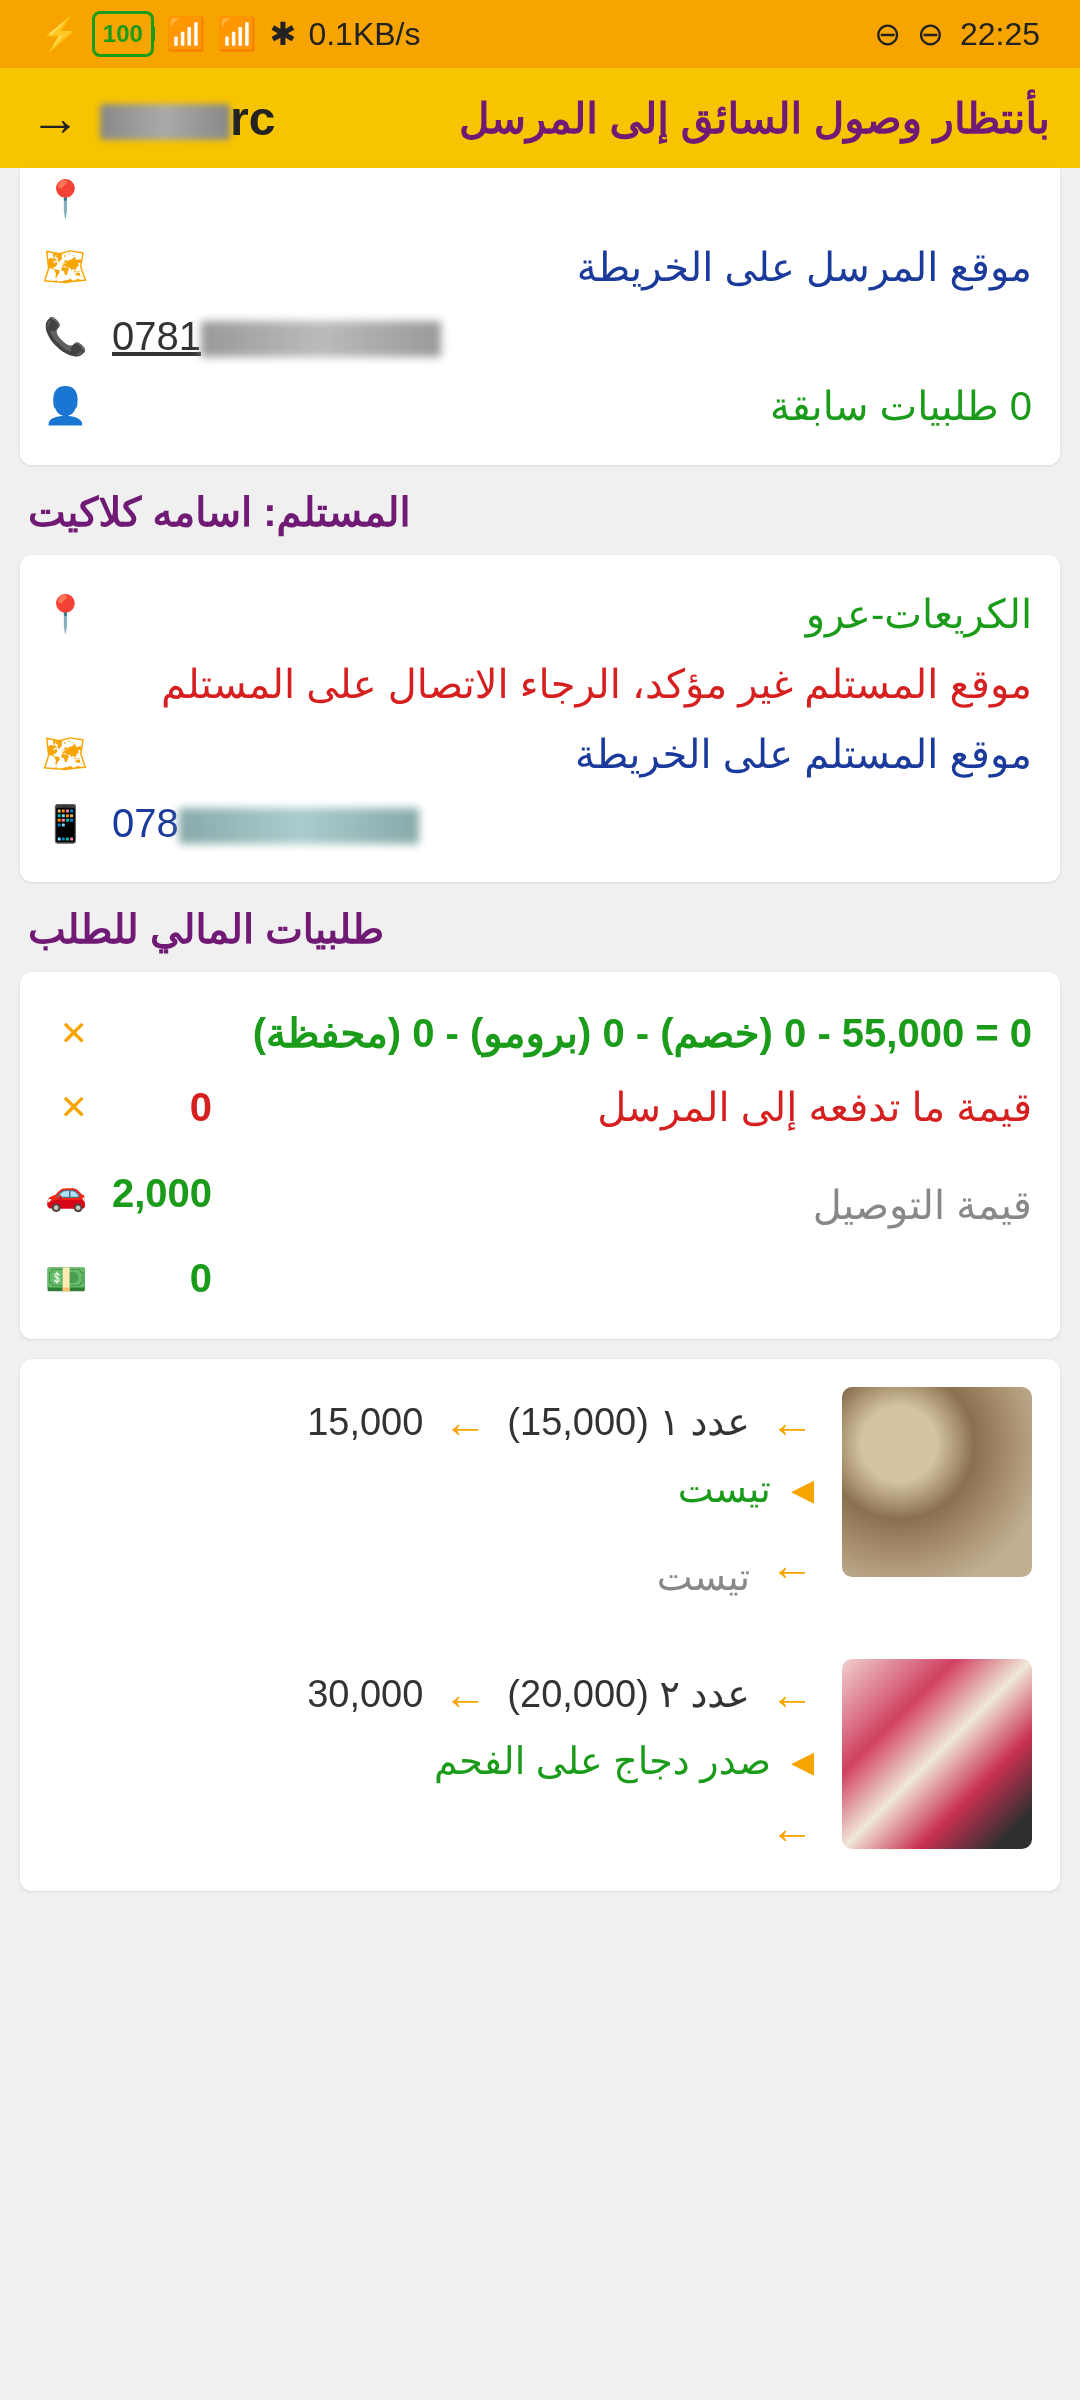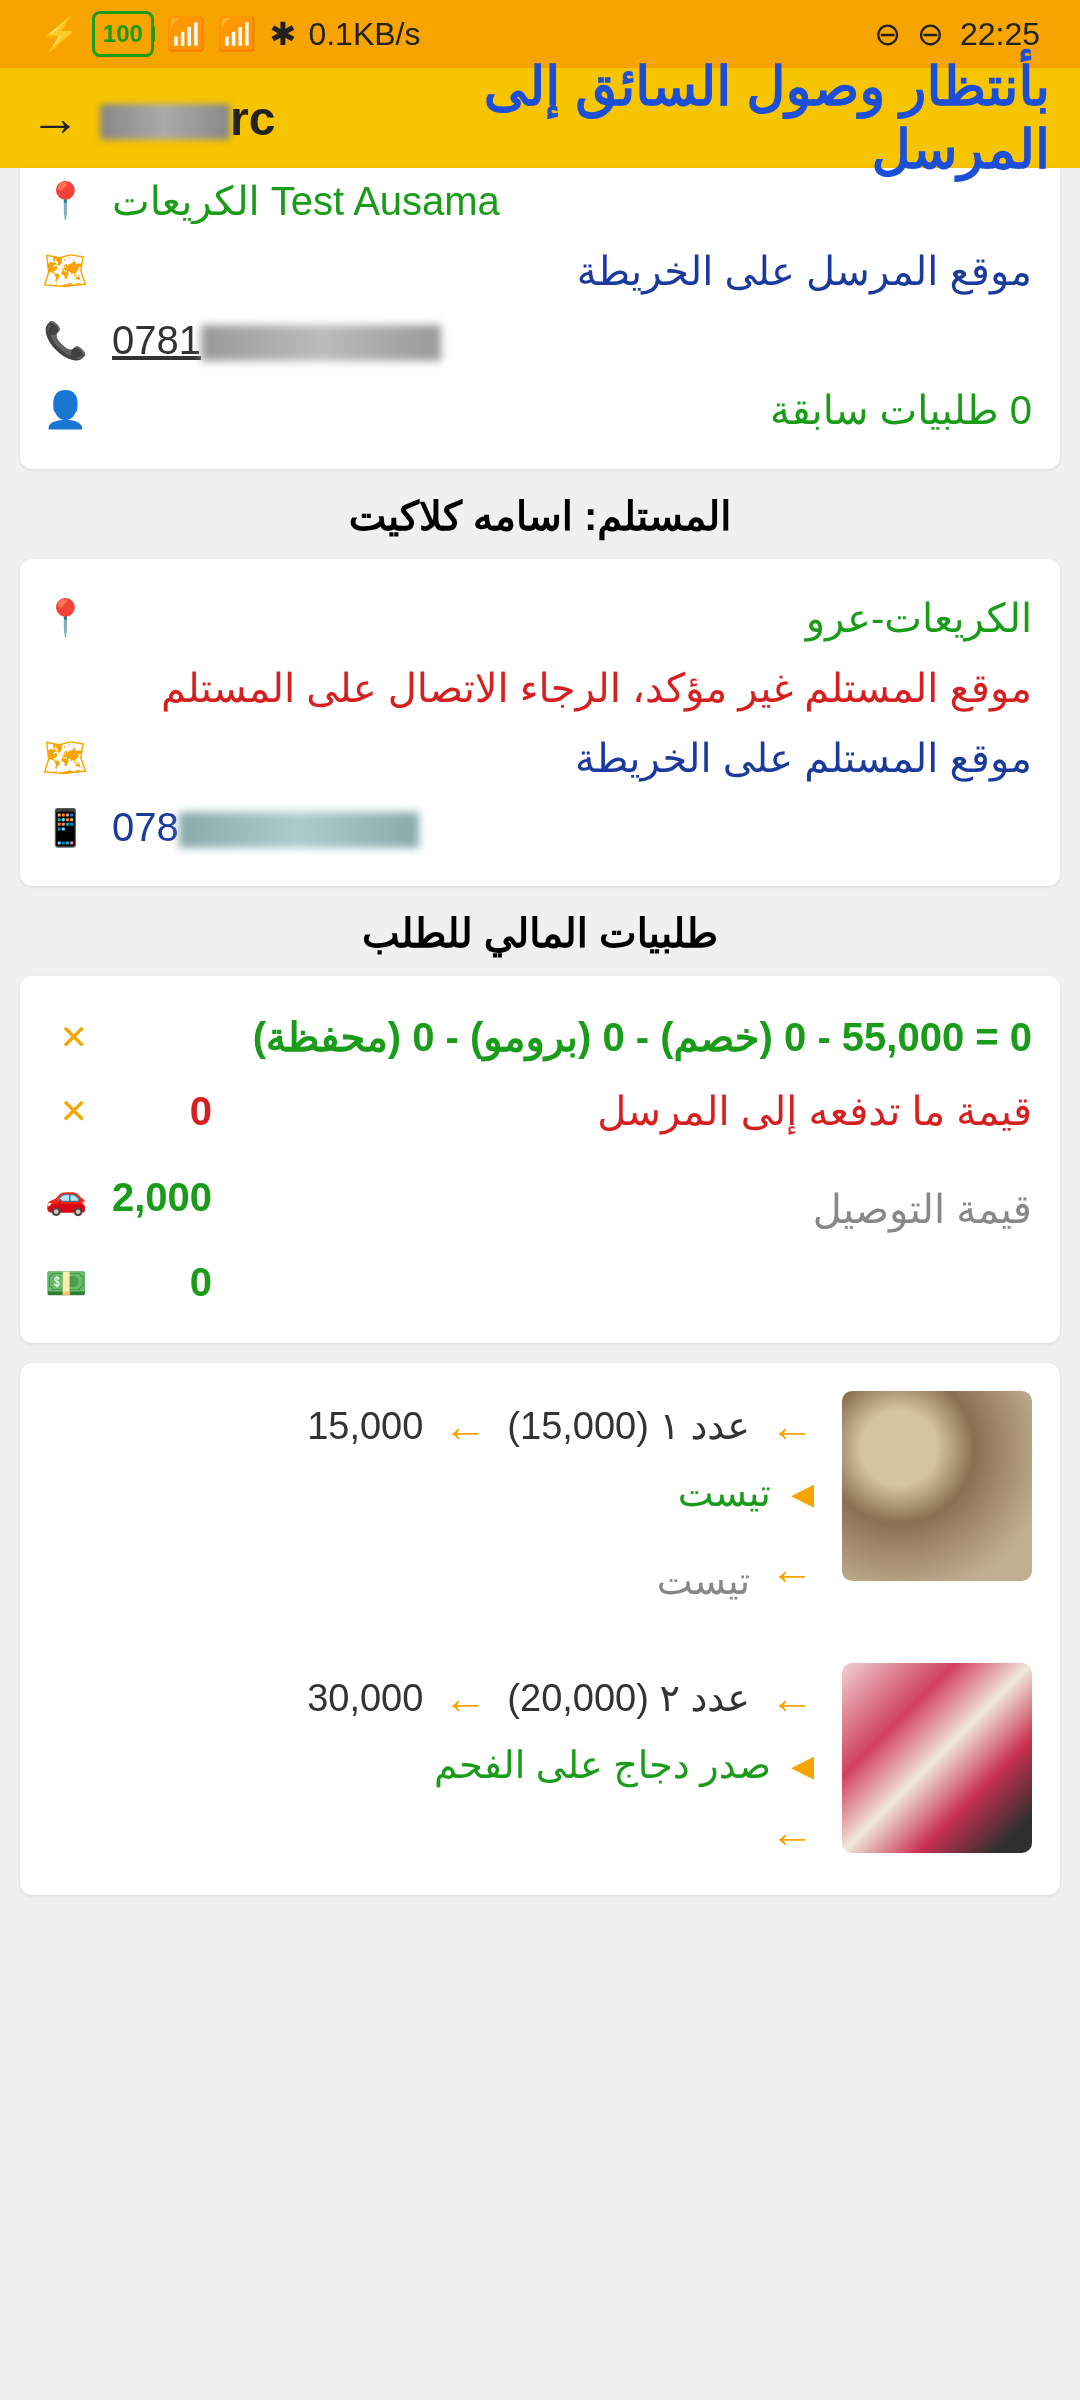--- a/index.html
+++ b/index.html
@@ -44,23 +44,23 @@
 }
 .header-bar {
   height: 100px;
   background: #f7c400;
   display: flex;
   align-items: center;
   padding: 0 30px;
   gap: 20px;
 }
 .header-title {
-  font-size: 54px;
-  font-weight: bold;
-  color: #1d4ed8;
+  font-size: 42px;
+  font-weight: bold;
+  color: #701a75;
   flex: 1;
 }
 .header-code {
   font-size: 48px;
   font-weight: bold;
   color: #222;
 }
 .blur-box {
   display: inline-block;
   width: 130px;
@@ -87,23 +87,23 @@
 .card-partial {
   background: white;
   border-radius: 0 0 12px 12px;
   padding: 10px 28px 24px;
   margin-bottom: 24px;
   box-shadow: 0 1px 3px rgba(0,0,0,0.1);
 }
 .section-title {
   font-size: 40px;
   font-weight: bold;
-  color: #000000;
+  color: #701a75;
   margin: 24px 8px 20px;
-  text-align: center;
+  text-align: left;
 }
 .row {
   display: flex;
   align-items: center;
   gap: 24px;
   padding: 12px 0;
 }
 .row-icon {
   font-size: 36px;
   width: 40px;
@@ -215,21 +215,20 @@
 <div class="header-bar">
   <span class="header-title">بأنتظار وصول السائق إلى المرسل</span>
   <span class="header-code"><span>rc</span><span class="blur-box"></span></span>
   <span class="arrow-icon">←</span>
 </div>
 
 <div class="content">
 
   <div class="card-partial">
     <div class="row" style="justify-content:flex-end;padding-top:0;">
-      <span class="truncated-green">Test Ausama الكريعات</span>
       <span class="row-icon orange">📍</span>
     </div>
     <div class="row">
       <span class="row-text blue">موقع المرسل على الخريطة</span>
       <span class="row-icon orange">🗺</span>
     </div>
     <div class="row">
       <span class="row-text dark underline" style="text-align:left;direction:ltr;"><span>0781</span><span class="phone-blur"></span></span>
       <span class="row-icon orange">📞</span>
     </div>

